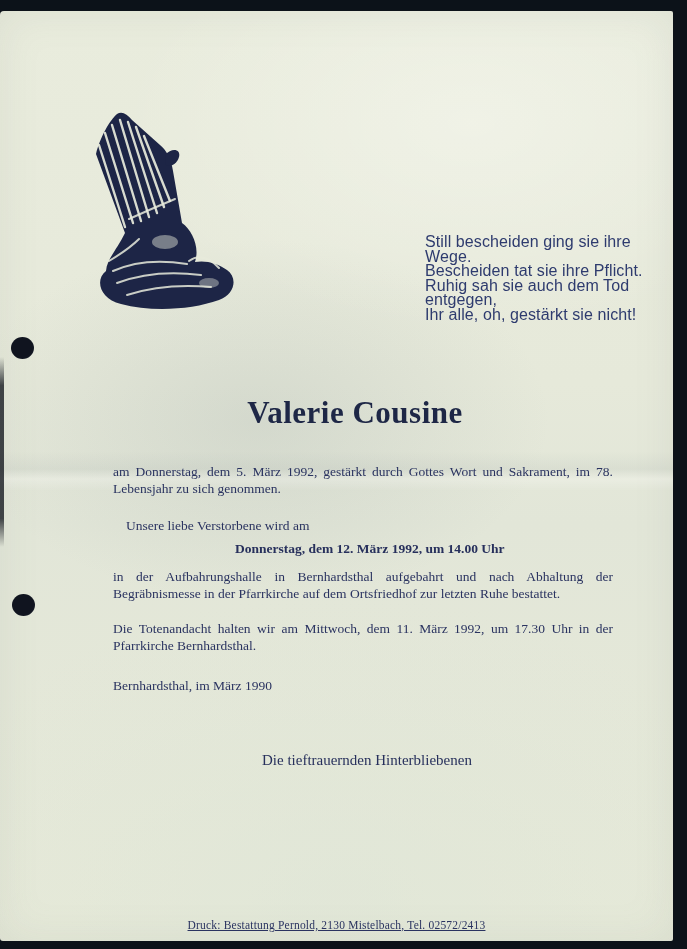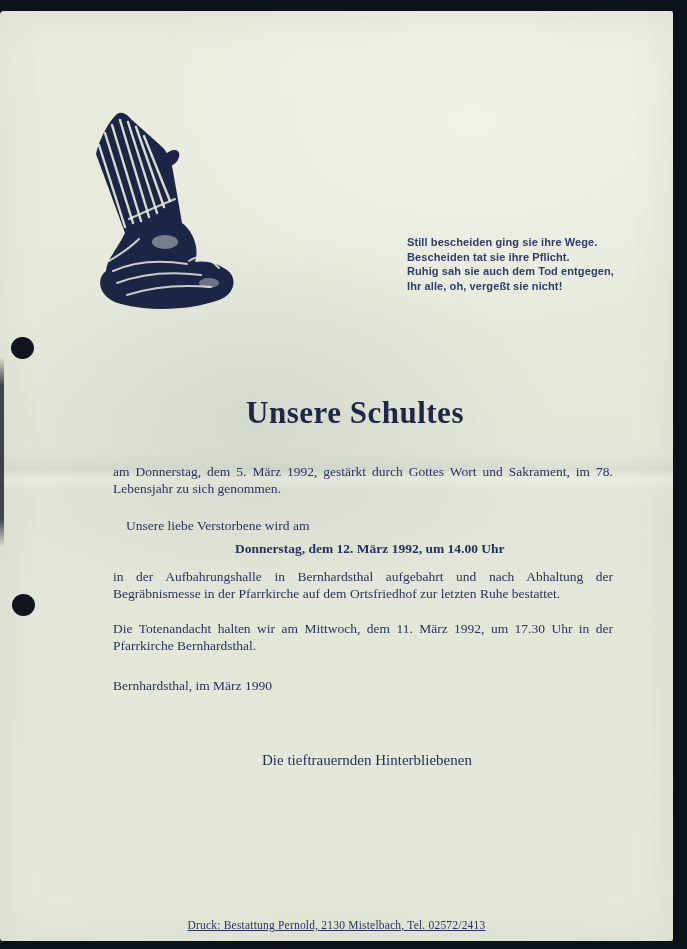--- a/index.html
+++ b/index.html
@@ -28,23 +28,23 @@
     background:linear-gradient(180deg, rgba(10,14,22,0) 0%, rgba(10,14,22,0.75) 15%, rgba(10,14,22,0.75) 85%, rgba(10,14,22,0) 100%);
   }
   .hole{
     position:absolute;width:23px;height:22px;border-radius:50%;
     background:radial-gradient(circle at 45% 45%, #10141f 60%, #1b2230 100%);
   }
   .hole.h1{left:11px;top:326px;}
   .hole.h2{left:12px;top:583px;}
   .hands{position:absolute;left:68px;top:100px;width:172px;height:200px;}
   .poem{
-    position:absolute;left:407px;top:224px;width:230px;
+    position:absolute;left:425px;top:224px;width:230px;
     font-family:"Liberation Sans", sans-serif;
-    font-size:11px;line-height:14.5px;color:#2e3b6e;font-weight:bold;letter-spacing:0.1px;
+    font-size:16px;line-height:14.5px;color:#2e3b6e;font-weight:normal;letter-spacing:0.1px;
   }
   .intro{
     position:absolute;left:113px;top:343px;width:520px;
     font-size:13.5px;color:#2a3360;
   }
   .title{
     position:absolute;left:85px;top:384px;width:540px;text-align:center;
     font-size:31px;font-weight:bold;color:#1e2746;letter-spacing:0.5px;
   }
   .para{
@@ -102,25 +102,25 @@
       </g>
       <ellipse cx="96" cy="131" rx="13" ry="7" fill="#e8ebdc" opacity="0.45"></ellipse>
       <ellipse cx="140" cy="172" rx="10" ry="5" fill="#e8ebdc" opacity="0.4"></ellipse>
     </g>
   </svg>
 
   <div class="poem">
     <div>Still bescheiden ging sie ihre Wege.</div>
     <div>Bescheiden tat sie ihre Pflicht.</div>
     <div>Ruhig sah sie auch dem Tod entgegen,</div>
-    <div>Ihr alle, oh, vergeßt sie nicht!</div>
+    <div>Ihr alle, oh, gestärkt sie nicht!</div>
   </div>
 
 
-  <div class="title">Unsere Schultes</div>
+  <div class="title">Valerie Cousine</div>
 
   <div class="para p-death">am Donnerstag, dem 5. März 1992, gestärkt durch Gottes Wort und Sakrament, im 78. Lebensjahr zu sich genommen.</div>
 
   <div class="para p-funeral-intro">Unsere liebe Verstorbene wird am</div>
 
   <div class="p-datetime">Donnerstag, dem 12. März 1992, um 14.00 Uhr</div>
 
   <div class="para p-funeral">in der Aufbahrungshalle in Bernhardsthal aufgebahrt und nach Abhaltung der Begräbnismesse in der Pfarrkirche auf dem Ortsfriedhof zur letzten Ruhe bestattet.</div>
 
   <div class="para p-vigil">Die Totenandacht halten wir am Mittwoch, dem 11. März 1992, um 17.30 Uhr in der Pfarrkirche Bernhardsthal.</div>

